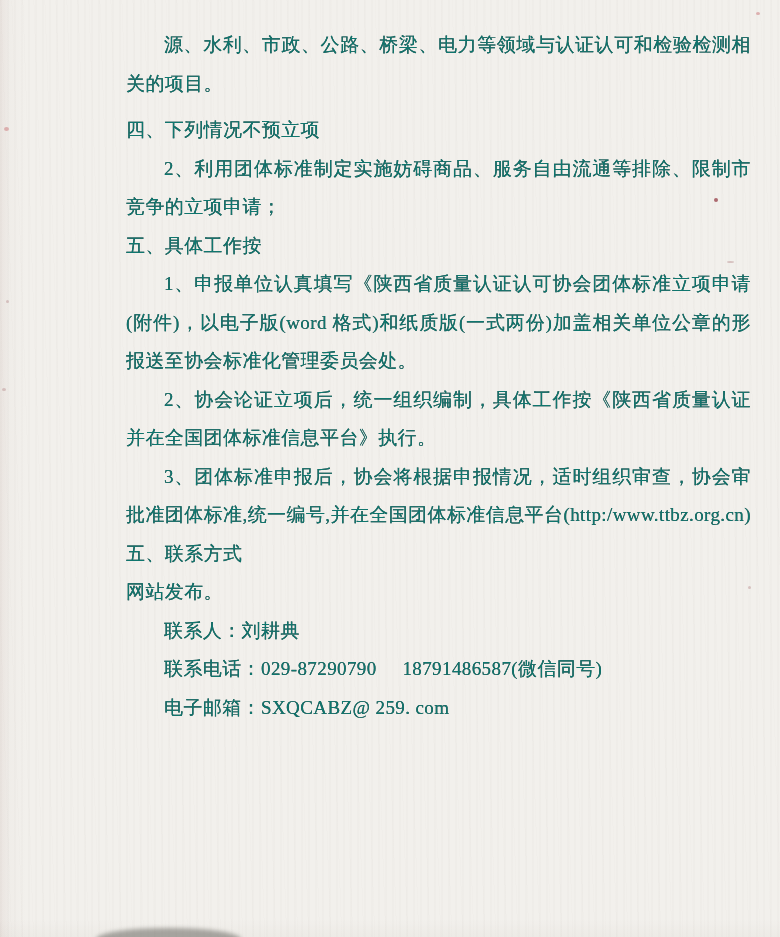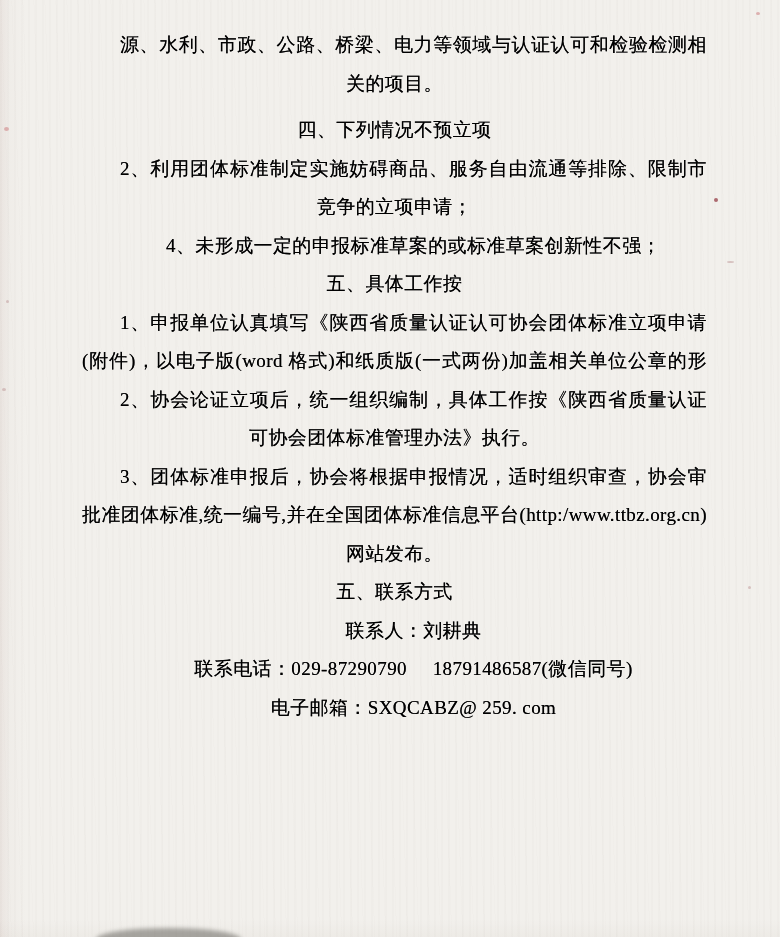--- a/index.html
+++ b/index.html
@@ -35,21 +35,21 @@
     width: 625px;
     font-size: 19px;
     letter-spacing: 0.4px;
     color: #1f1f22;
     text-shadow: 0 0 0.6px rgba(20,20,25,0.85);
   }
   .line {
     line-height: 38.5px;
     height: 38.5px;
     white-space: nowrap;
-    text-align: center;
+    text-align: left;
   }
   .line.indent {
     text-indent: 2em;
   }
   .line.fill {
     white-space: normal;
     text-align: justify;
     text-align-last: justify;
     overflow: hidden;
   }
@@ -77,36 +77,36 @@
     width: 10px;
     background: linear-gradient(90deg, rgba(200,175,170,0.12), rgba(0,0,0,0));
   }
 </style>
 </head>
 <body style="background: rgb(242, 240, 236);">
 
 <div class="paper"></div>
 <div class="edge-shade-left"></div>
 
-<div class="text-block" style="color: #000000;">
+<div class="text-block" style="color: #0f766e; margin-left: 44px;">
     <div class="line indent fill">源、水利、市政、公路、桥梁、电力等领域与认证认可和检验检测相</div>
     <div class="line">关的项目。</div>
     <div class="line" style="margin-top: 8px;">四、下列情况不预立项</div>
     <div class="line indent fill">2、利用团体标准制定实施妨碍商品、服务自由流通等排除、限制市场</div>
     <div class="line">竞争的立项申请；</div>
-    <div class="line indent">4、未形成一定的申报标准草案的或标准草案创新性不强；</div>
     <div class="line">五、具体工作按</div>
     <div class="line indent fill">1、申报单位认真填写《陕西省质量认证认可协会团体标准立项申请表》</div>
     <div class="line fill">(附件)，以电子版(word 格式)和纸质版(一式两份)加盖相关单位公章的形式</div>
+    <div class="line">报送至协会标准化管理委员会处。</div>
     <div class="line indent fill">2、协会论证立项后，统一组织编制，具体工作按《陕西省质量认证认</div>
-    <div class="line">可协会团体标准管理办法》执行。</div>
+    <div class="line">并在全国团体标准信息平台》执行。</div>
     <div class="line indent fill">3、团体标准申报后，协会将根据申报情况，适时组织审查，协会审查</div>
     <div class="line fill">批准团体标准,统一编号,并在全国团体标准信息平台(http:/www.ttbz.org.cn)</div>
+    <div class="line">五、联系方式</div>
     <div class="line">网站发布。</div>
-    <div class="line">五、联系方式</div>
     <div class="line indent">联系人：刘耕典</div>
     <div class="line indent">联系电话：029-87290790&nbsp;&nbsp;&nbsp;&nbsp;&nbsp;18791486587(微信同号)</div>
     <div class="line indent">电子邮箱：SXQCABZ@ 259. com</div>
   </div>
 
 <div class="speck red" style="left:714px; top:198px; width:4px;  height:4px;"></div>
 <div class="speck faint" style="left:727px; top:261px; width:7px;  height:2px;"></div>
 <div class="speck pink" style="left:4px;   top:127px; width:5px;  height:4px;"></div>
 <div class="speck faint" style="left:2px;   top:388px; width:4px;  height:3px;"></div>
 <div class="speck faint" style="left:6px;   top:300px; width:3px;  height:3px;"></div>

